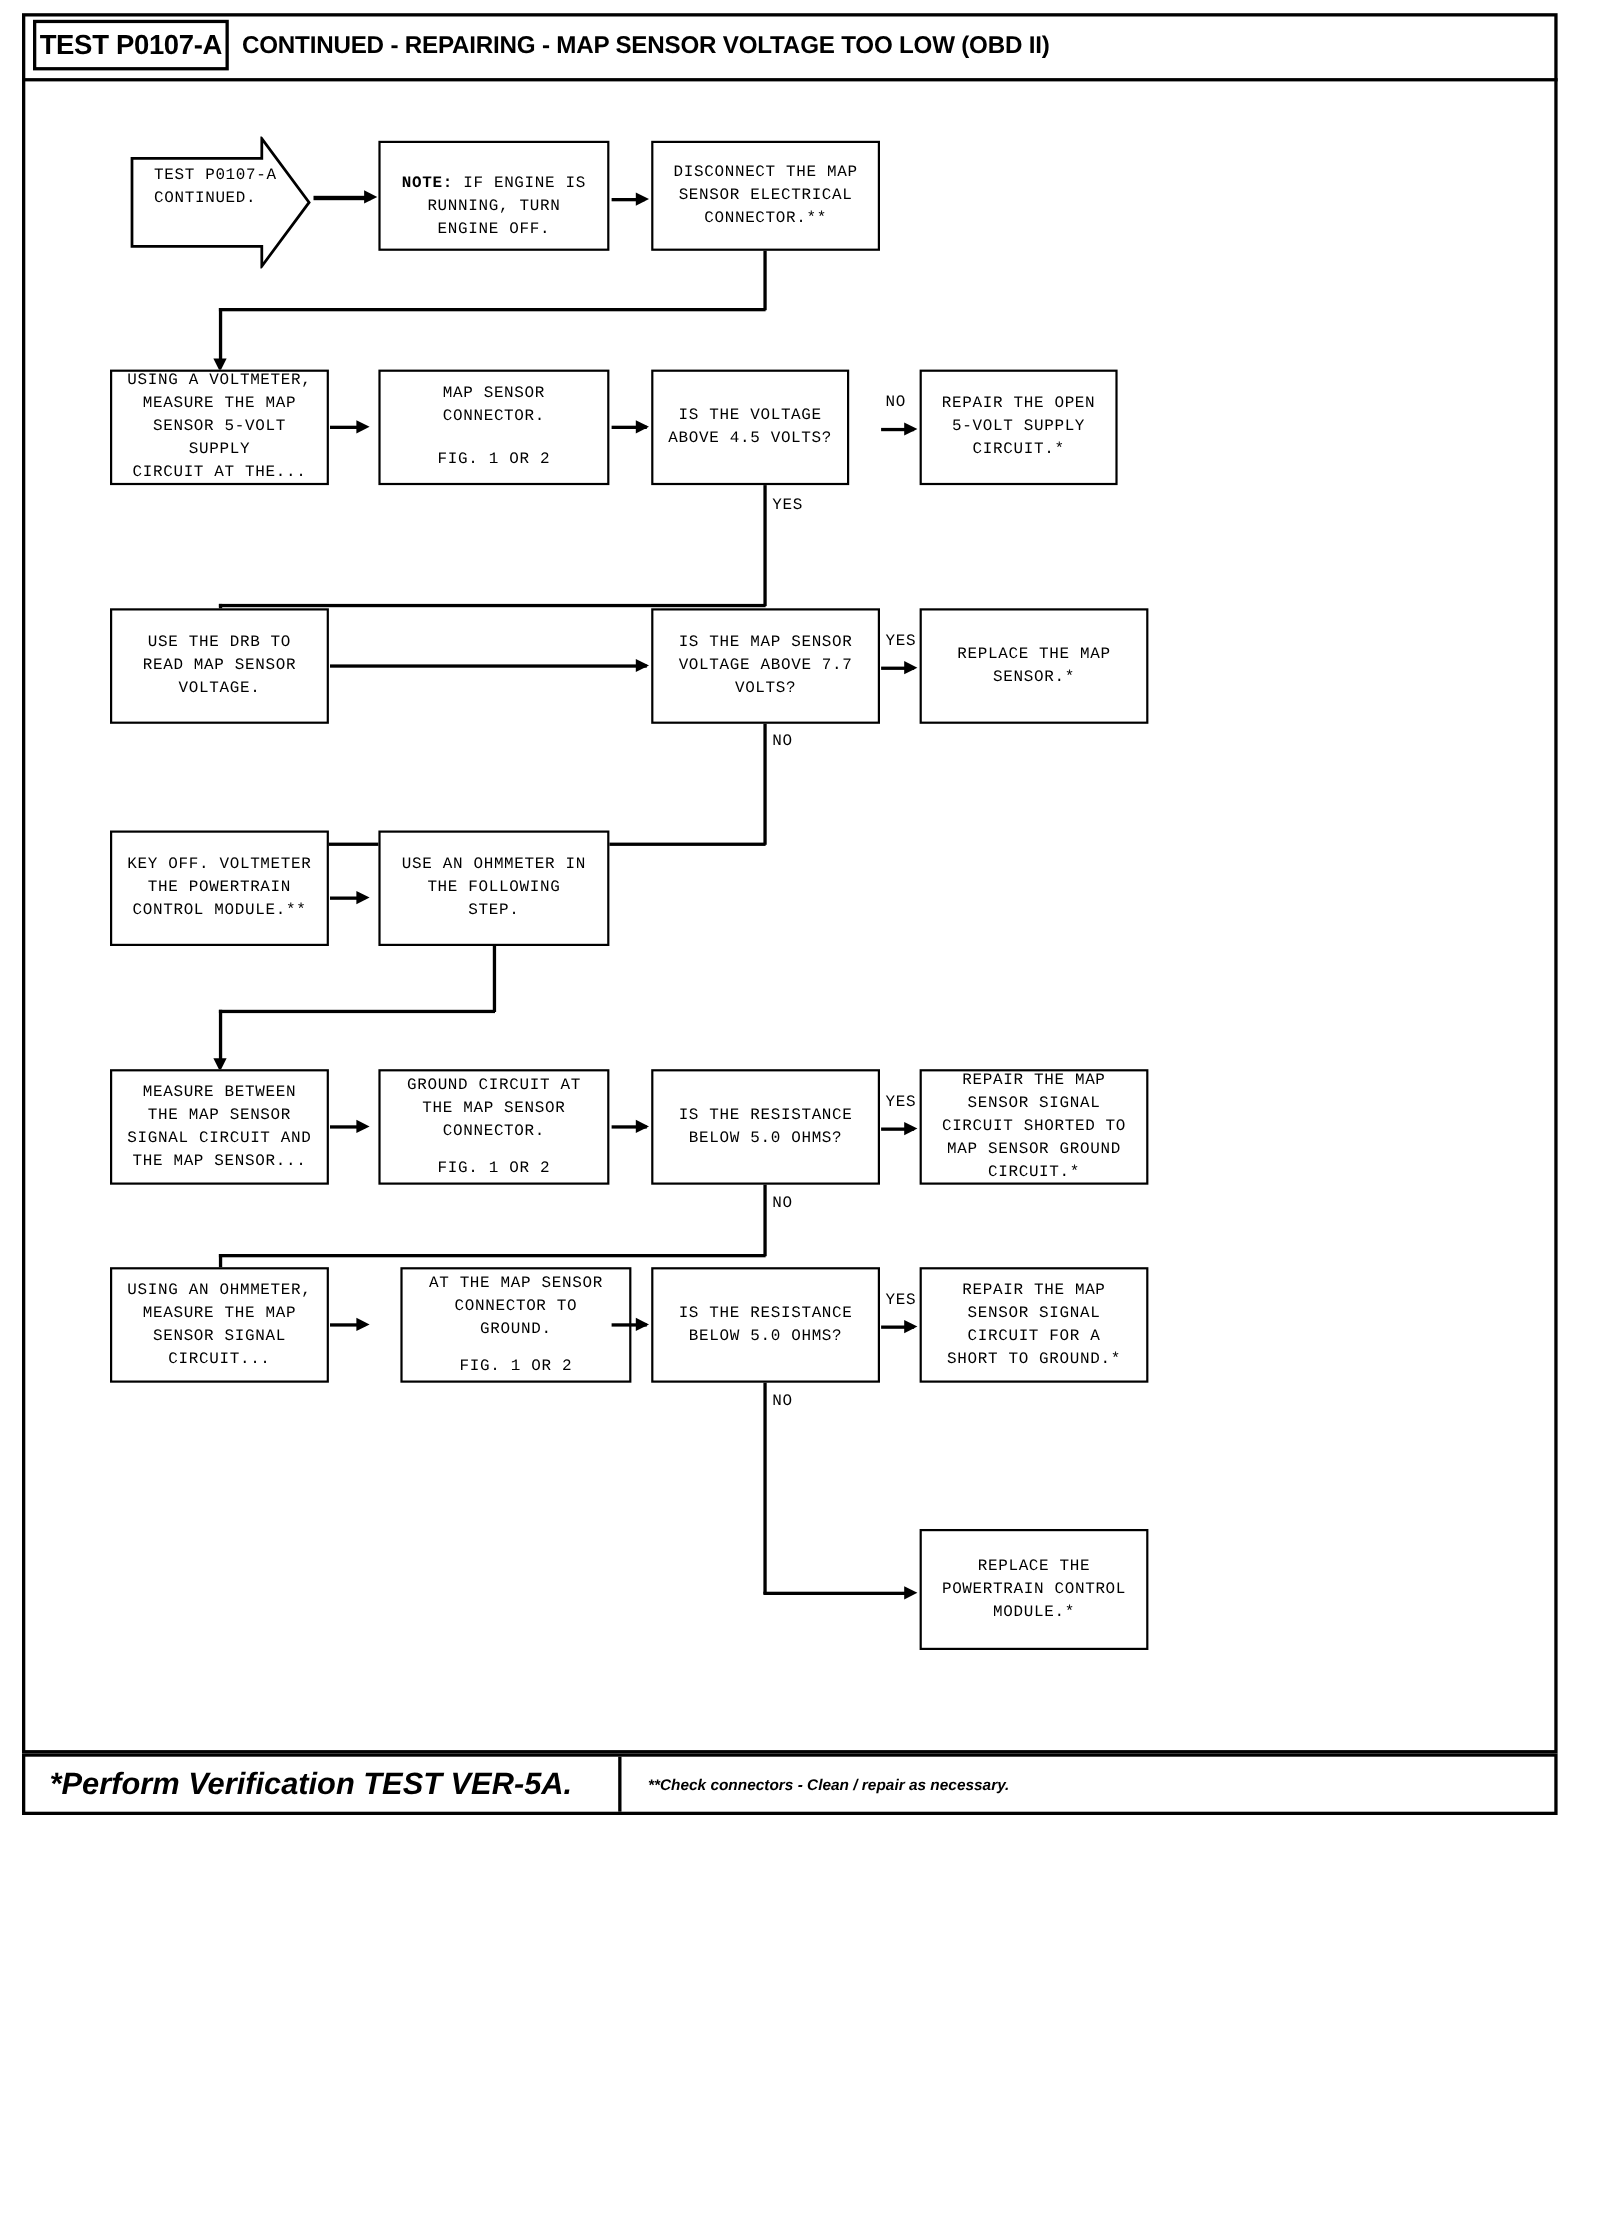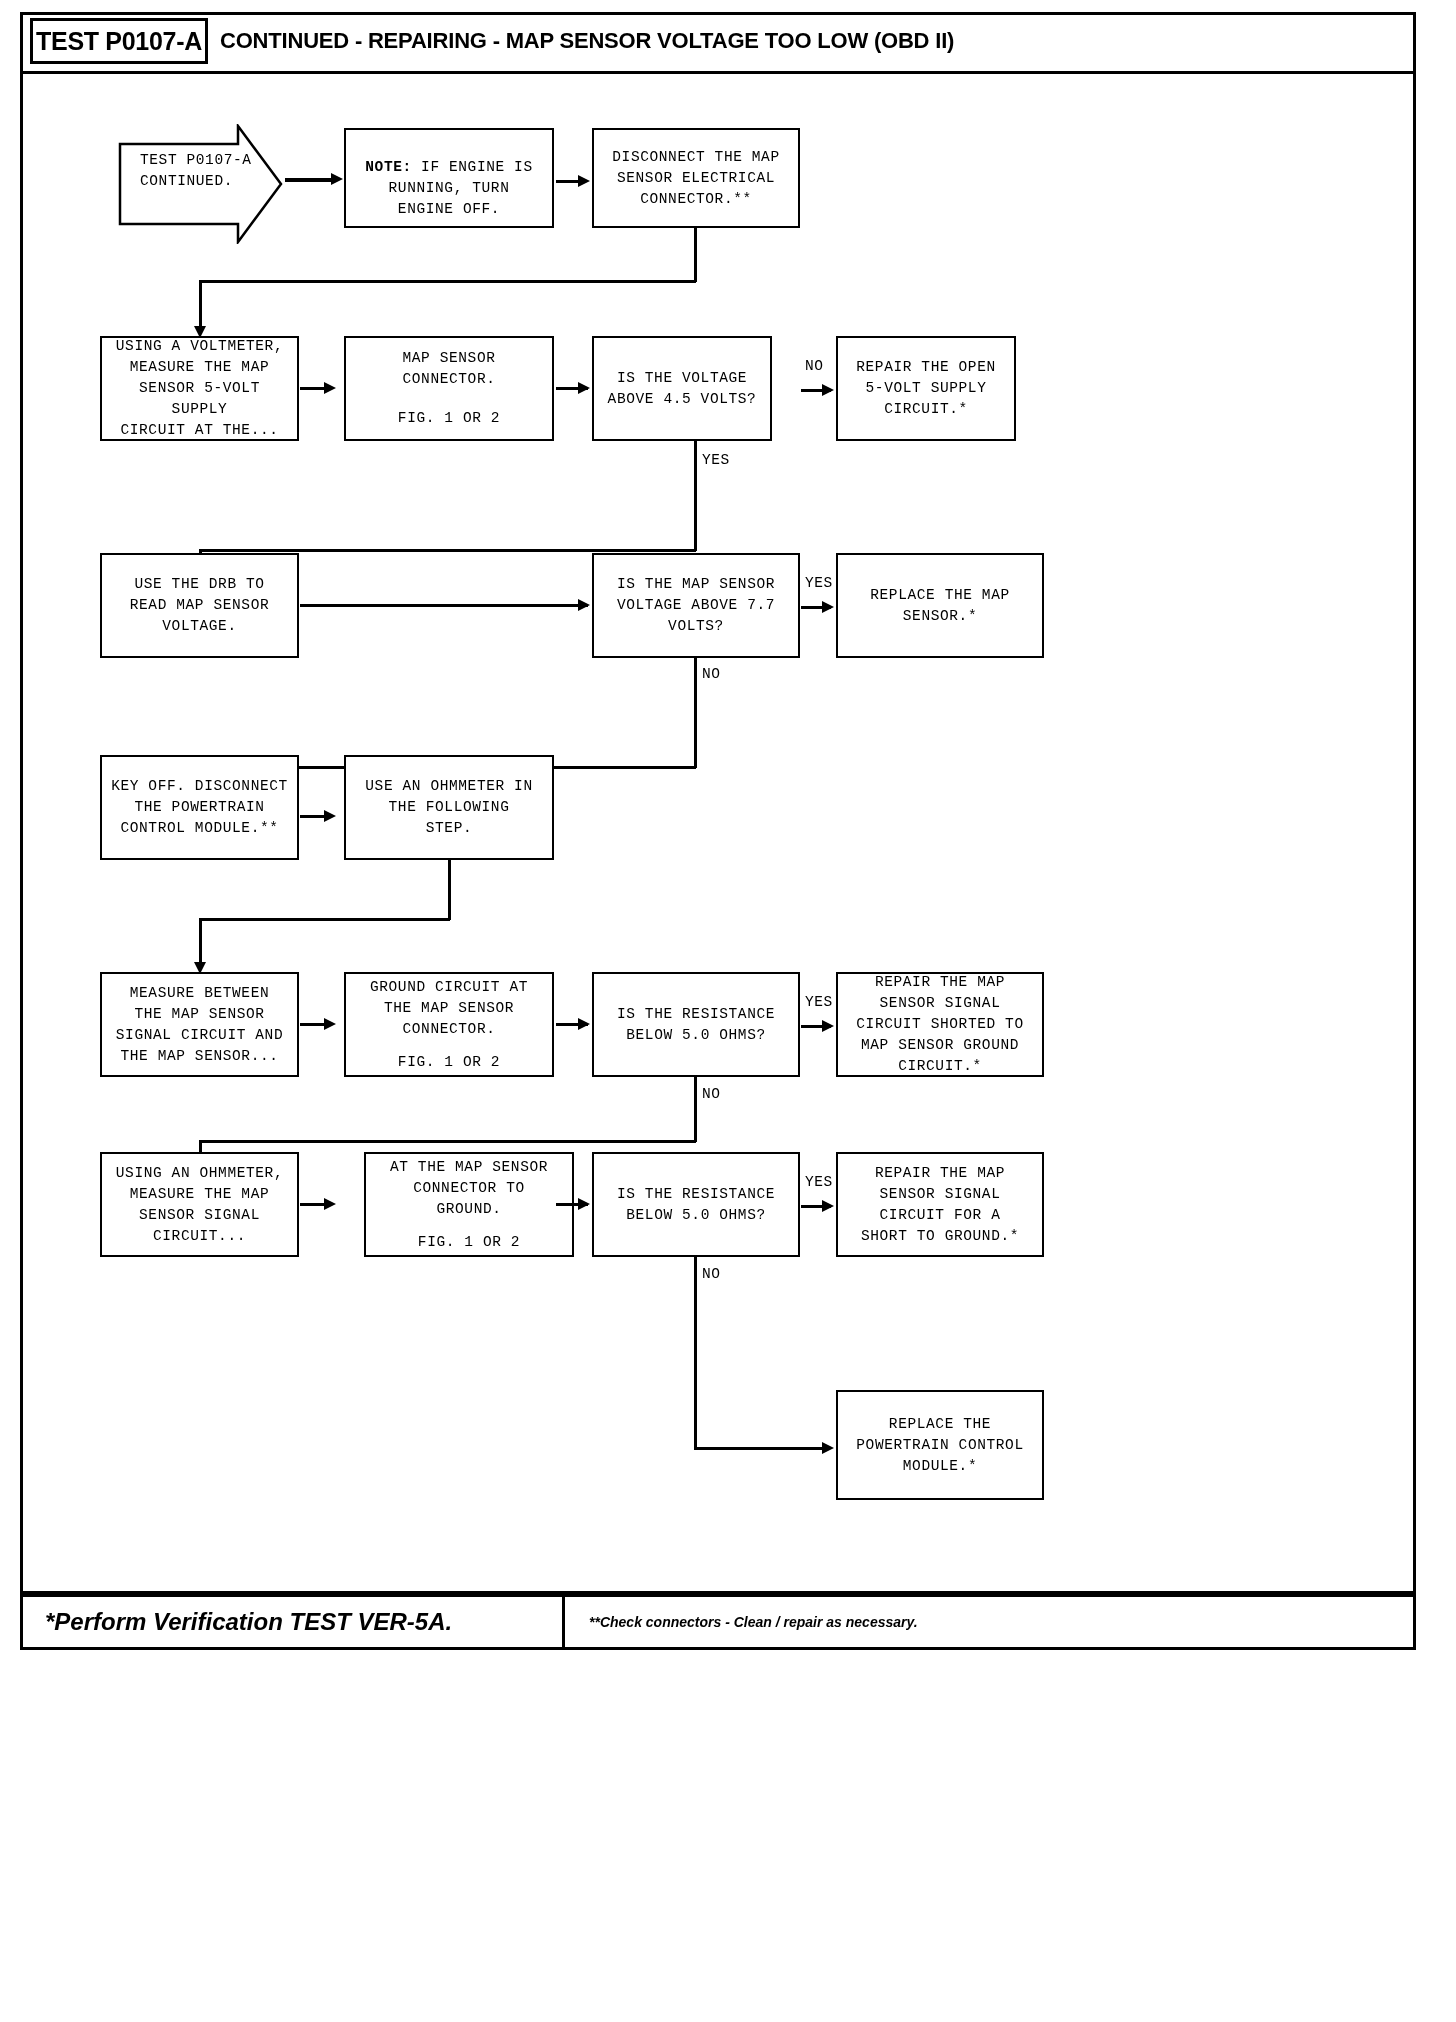--- a/index.html
+++ b/index.html
@@ -63,21 +63,21 @@
   }
   .footer-divider{
     position:absolute;
     left:539px;top:0;
     width:3px;height:50px;
     background:#000;
   }
   .footer-left{
     position:absolute;left:22px;top:0;height:50px;
     display:flex;align-items:center;
-    font-size:24px;font-weight:bold;font-style:italic;
+    font-size:28px;font-weight:bold;font-style:italic;
     white-space:nowrap;
   }
   .footer-right{
     position:absolute;left:566px;top:0;height:50px;
     display:flex;align-items:center;
     font-size:14px;font-weight:bold;font-style:italic;
     white-space:nowrap;
   }
 
   
@@ -243,21 +243,21 @@
 
   <div class="fbox" style="left:836px;top:553px;width:208px;height:105px;">REPLACE THE MAP
 SENSOR.*</div>
 
   <div class="vline" style="left:694px;top:658px;height:110px;"></div>
   <div class="edge-label" style="left:700px;top:666px;">NO</div>
   <div class="hline" style="left:199px;top:766px;width:497px;"></div>
   <div class="vline" style="left:199px;top:766px;height:50px;"></div>
   <div class="arrow-d" style="left:194px;top:810px;"></div>
 
-  <div class="fbox" style="left:100px;top:755px;width:199px;height:105px;">KEY OFF. DISCONNECT
+  <div class="fbox" style="left:100px;top:755px;width:199px;height:105px;">KEY OFF. VOLTMETER
 THE POWERTRAIN
 CONTROL MODULE.**</div>
 
   <div class="hline" style="left:300px;top:815px;width:32px;"></div>
   <div class="arrow-r" style="left:324px;top:810px;"></div>
 
   <div class="fbox" style="left:344px;top:755px;width:210px;height:105px;">USE AN OHMMETER IN
 THE FOLLOWING
 STEP.</div>
 

